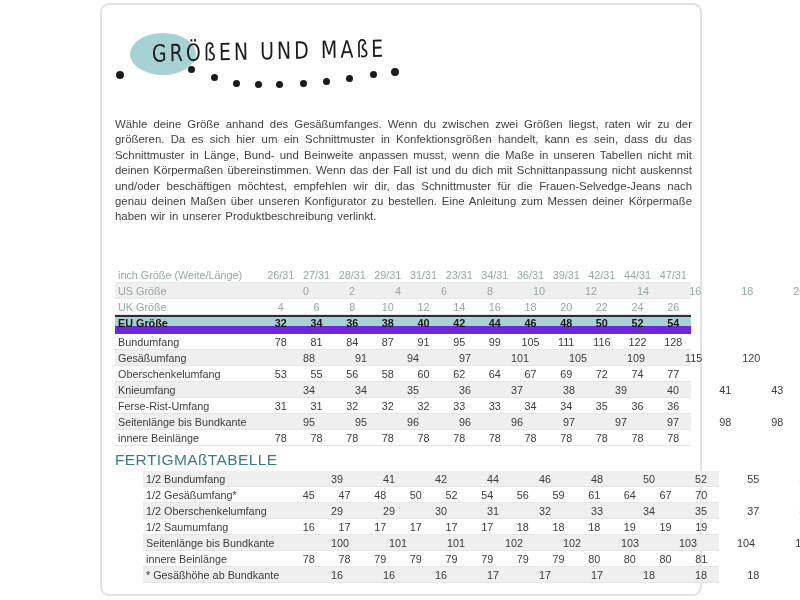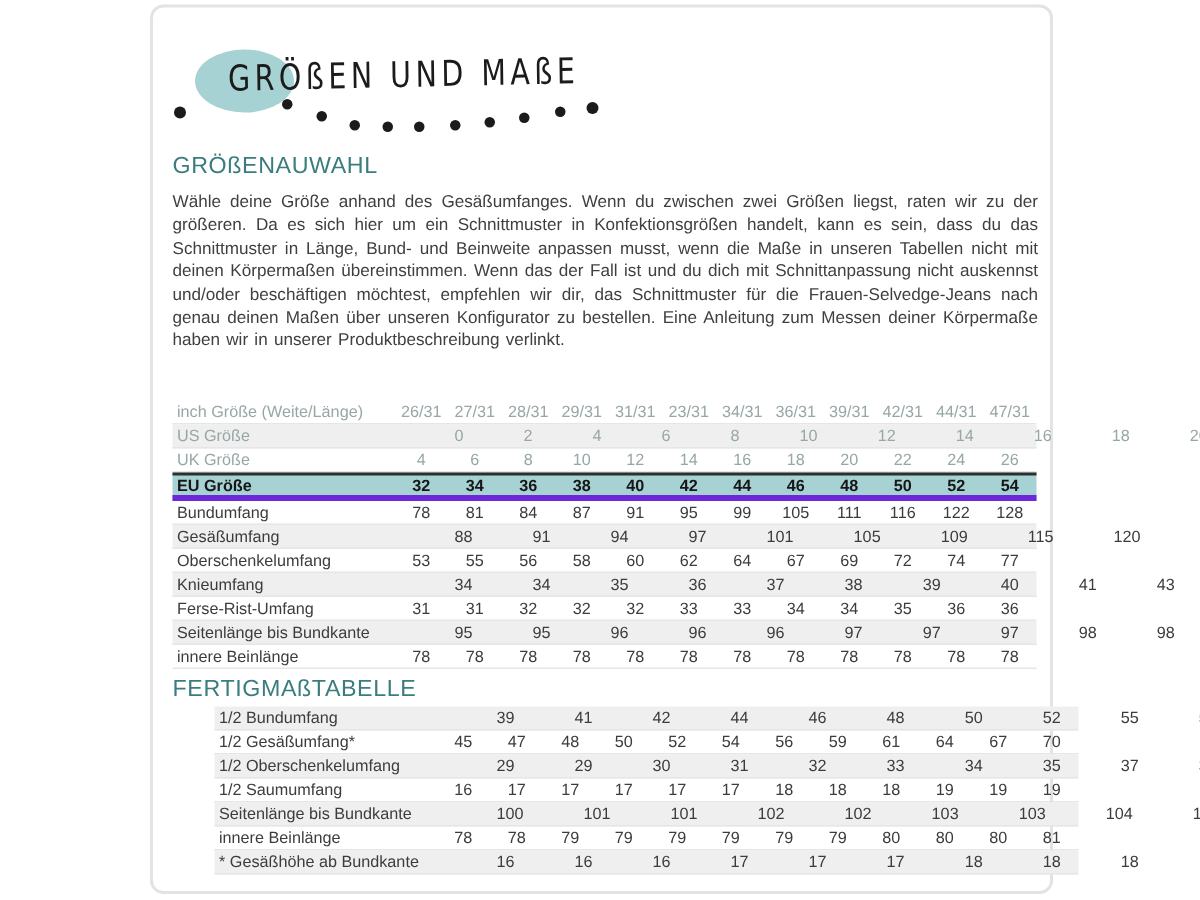--- a/index.html
+++ b/index.html
@@ -35,41 +35,41 @@
   .dots span:nth-child(9){left:244px;top:70px;}
   .dots span:nth-child(10){left:268px;top:66px;}
   .dots span:nth-child(11){left:289px;top:63px;width:8px;height:8px;}
 
   
   .sec-heading{position:absolute;left:13px;color:var(--teal-dark);
     font-size:15.5px;font-weight:400;letter-spacing:.4px;}
   #h-intro{top:97px;}
   #h-km{top:238px;}
   #h-ft{top:446px;}
-  .intro{position:absolute;left:13px;top:123px;width:577px;
+  .intro{position:absolute;left:13px;top:112px;width:577px;
     font-size:11.4px;line-height:15.4px;color:var(--text);
     text-align:justify;word-spacing:1px;}
 
   .badge{position:absolute;left:272px;top:238px;background:var(--teal-dark);
     color:#ffffff;font-size:12px;font-weight:bold;border-radius:13px;
     padding:4px 17px;line-height:14px;}
 
   
   .mtable{position:absolute;left:13px;width:576px;}
   #t1{top:262px;}
   #t2{top:466px;margin-left:28px;}
   .trow{display:grid;grid-template-columns:148px repeat(12,1fr);
     align-items:center;height:16px;font-size:10.8px;color:#3C3C3C;
     border-bottom:1px solid #e6e6e6;}
   .trow .lbl{text-align:left;padding-left:3px;white-space:nowrap;overflow:hidden;}
   .trow .val{text-align:center;}
   .trow.alt{background:var(--stripe);gap:40px;}
   .trow.muted{color:var(--muted-row);}
   .trow.highlight{background:var(--teal-light);height:19px;font-weight:bold;
-    color:#161616;border-top:2px solid #2E2E2E;border-bottom:4px solid #6d28d9;}
+    color:#161616;border-top:2px solid #2E2E2E;border-bottom:8px solid #6d28d9;}
 </style>
 </head>
 <body>
 
 <div class="card">
 
   <div class="title-ellipse"></div>
   <div class="page-title">GRÖßEN UND MAßE</div>
   <div class="dots">
     <span></span>
@@ -78,21 +78,20 @@
     <span></span>
     <span></span>
     <span></span>
     <span></span>
     <span></span>
     <span></span>
     <span></span>
     <span></span>
   </div>
 
-  <h2 class="sec-heading" id="h-intro">GRÖßENAUWAHL</h2>
   <p class="intro">Wähle deine Größe anhand des Gesäßumfanges. Wenn du zwischen zwei Größen liegst, raten wir zu der größeren. Da es sich hier um ein Schnittmuster in Konfektionsgrößen handelt, kann es sein, dass du das Schnittmuster in Länge, Bund- und Beinweite anpassen musst, wenn die Maße in unseren Tabellen nicht mit deinen Körpermaßen übereinstimmen. Wenn das der Fall ist und du dich mit Schnittanpassung nicht auskennst und/oder beschäftigen möchtest, empfehlen wir dir, das Schnittmuster für die Frauen-Selvedge-Jeans nach genau deinen Maßen über unseren Konfigurator zu bestellen. Eine Anleitung zum Messen deiner Körpermaße haben wir in unserer Produktbeschreibung verlinkt.</p>
 
 
   <div class="mtable" id="t1">
       <div class="trow muted">
         <div class="lbl">inch Größe (Weite/Länge)</div>
         <div class="val">26/31</div>
         <div class="val">27/31</div>
         <div class="val">28/31</div>
         <div class="val">29/31</div>

